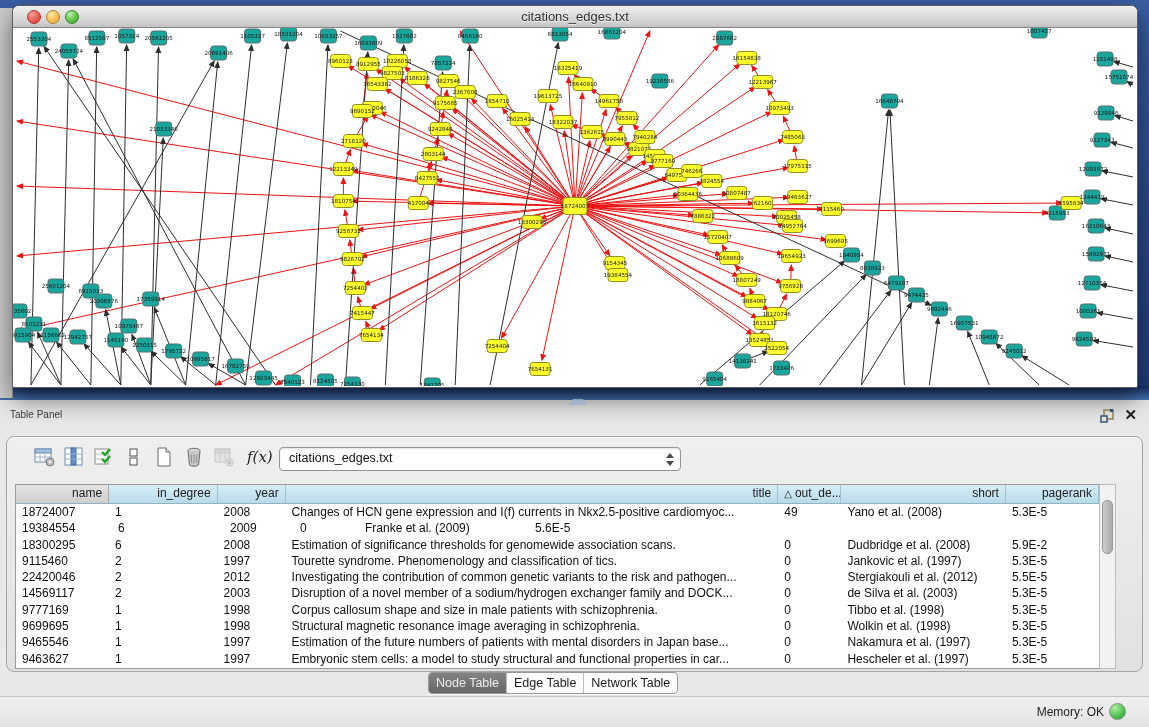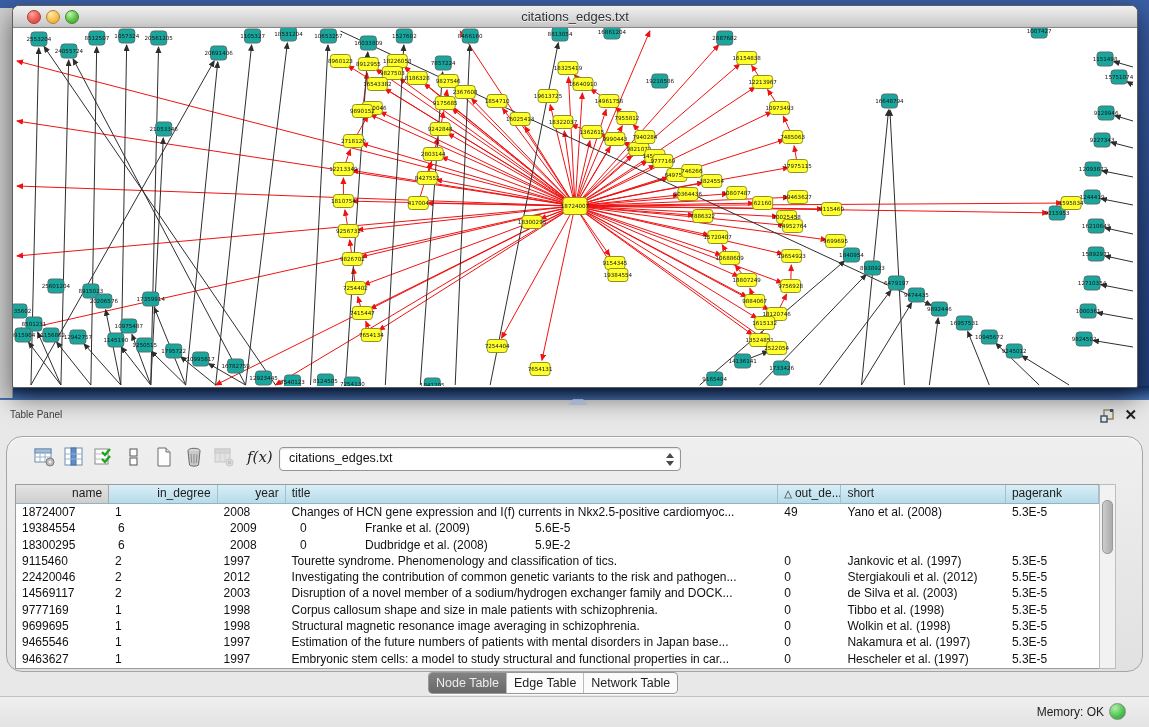--- a/index.html
+++ b/index.html
@@ -34,39 +34,39 @@
   .splitter-grip{position:absolute;left:568px;top:392px;width:10px;height:7px;
            border-left:5px solid transparent;border-right:5px solid transparent;
            border-bottom:6px solid #9fb2cf;opacity:.8}
 
   
   .panel-title-row{position:absolute;left:0;top:400px;width:1149px;height:34px}
   .panel-title{position:absolute;left:10px;top:9px;font-size:10px;color:#3a3a3a}
   .float-btn{position:absolute;right:34px;top:8px;width:16px;height:16px;cursor:default}
   .close-btn{position:absolute;right:12px;top:6px;font-size:15px;font-weight:bold;color:#1d1d1d}
   .inner-panel{position:absolute;left:6px;top:436px;width:1135px;height:234px;
-           background:linear-gradient(#efefef,#e1e1e1);border:1px solid #a5a5a5;border-radius:16px;
+           background:linear-gradient(#efefef,#e1e1e1);border:1px solid #a5a5a5;border-radius:8px;
            box-shadow:inset 0 1px 0 rgba(255,255,255,.8)}
   .tool-btn{position:absolute;top:9px;width:22px;height:22px}
   .fx{font-family:"DejaVu Serif",serif;font-style:italic;font-size:15px;color:#222;line-height:22px}
   .combo{position:absolute;left:272px;top:10px;width:400px;height:22px;background:#fff;
            border:1px solid #949494;border-radius:4px;box-shadow:inset 0 1px 2px rgba(0,0,0,.12)}
   .combo-val{position:absolute;left:9px;top:3px;font-size:12.5px;color:#101010}
   .combo-arrows{position:absolute;right:5px;top:2px;width:11px;height:18px}
   .arr-up{position:absolute;left:2px;top:3px;border-left:4px solid transparent;border-right:4px solid transparent;border-bottom:5px solid #4a4a4a}
   .arr-dn{position:absolute;left:2px;bottom:2px;border-left:4px solid transparent;border-right:4px solid transparent;border-top:5px solid #4a4a4a}
 
   .table-wrap{position:absolute;left:8px;top:47px;width:1083px;height:183px;background:#fff;
            border:1px solid #9b9b9b;overflow:hidden}
   .thead{display:flex;height:18px;border-bottom:1px solid #8fb5c2}
   .th{box-sizing:border-box;font-size:12px;color:#1c1c1c;line-height:17px;
       background:linear-gradient(#d9eef7,#b7dbe9);border-right:1px solid #9fc0cc;
       overflow:hidden;white-space:nowrap;padding:0 6px}
   .th.hsel{background:linear-gradient(#e4e4e4,#cecece);border-right:1px solid #a8a8a8}
-  .tr-right{text-align:right}.tr-center{text-align:left}
+  .tr-right{text-align:right}.tr-center{text-align:right}
   .tbody .trow{display:flex;height:16.3px;line-height:16.3px;font-size:12px;color:#101010}
   .td{box-sizing:border-box;padding:0 6px;overflow:hidden;white-space:nowrap}
   .c0{width:96px}.c1{width:112px}.c2{width:70px}.c3{width:510px}.c4{width:65px}.c5{width:170px}.c6{width:96px}
   .sort-tri{font-size:10px;margin-right:3px}
   .vscroll{position:absolute;left:1092px;top:47px;width:15px;height:183px;background:#f2f2f2;border:1px solid #bdbdbd}
   .vthumb{position:absolute;left:2px;top:15px;width:9px;height:52px;border-radius:5px;
       background:linear-gradient(90deg,#cdcdcd,#ababab);border:1px solid #9a9a9a}
 
   .tabs{position:absolute;left:428px;top:672px;height:20px;display:flex;border:1px solid #989898;
         border-radius:4px;overflow:hidden;background:#fbfbfb;box-shadow:0 1px 0 rgba(255,255,255,.8)}
@@ -655,20 +655,21 @@
           <div class="td c1">6</div>
           <div class="td c2">2009</div>
           <div class="td c4">0</div>
           <div class="td c5">Franke et al. (2009)</div>
           <div class="td c6">5.6E-5</div>
         </div>
         <div class="trow">
           <div class="td c0">18300295</div>
           <div class="td c1">6</div>
           <div class="td c2">2008</div>
+          <div class="td c3">Estimation of significance thresholds for genomewide association scans.</div>
           <div class="td c4">0</div>
           <div class="td c5">Dudbridge et al. (2008)</div>
           <div class="td c6">5.9E-2</div>
         </div>
         <div class="trow">
           <div class="td c0">9115460</div>
           <div class="td c1">2</div>
           <div class="td c2">1997</div>
           <div class="td c3">Tourette syndrome. Phenomenology and classification of tics.</div>
           <div class="td c4">0</div>

